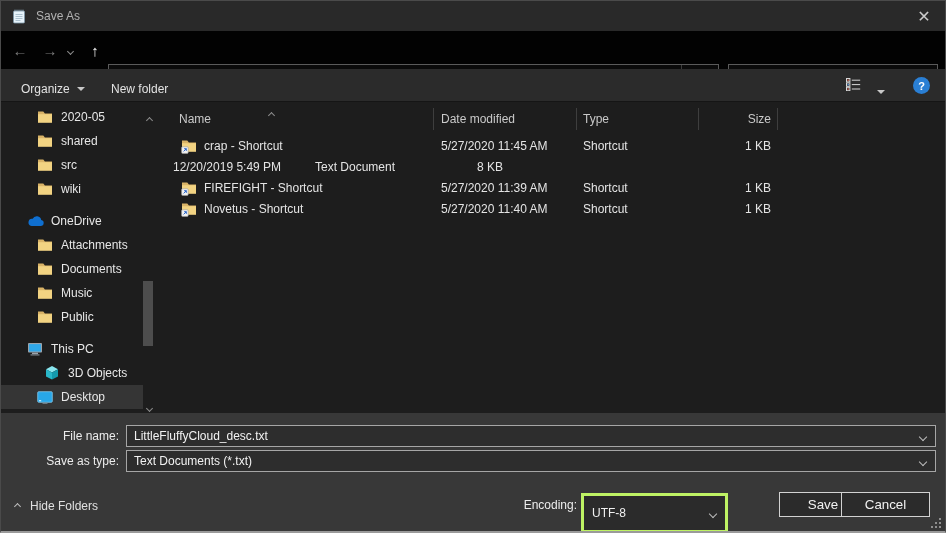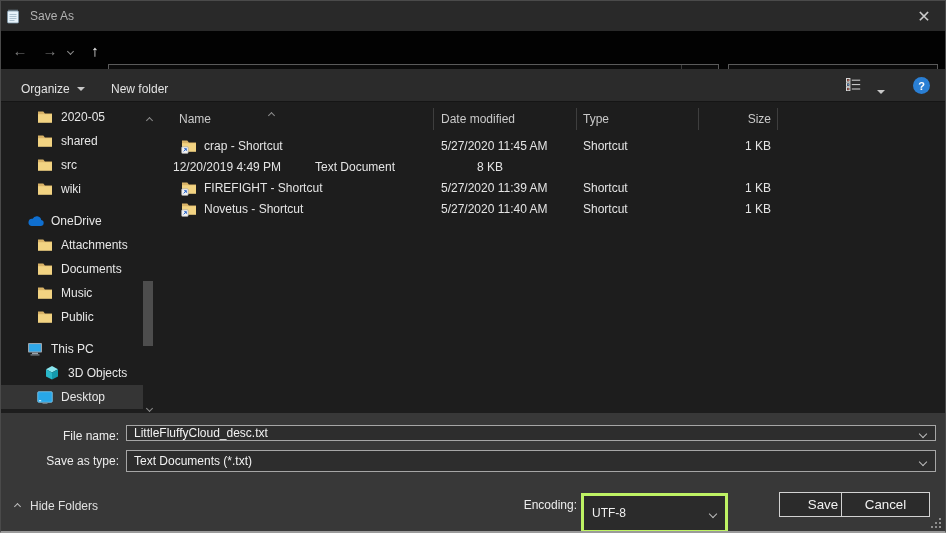--- a/index.html
+++ b/index.html
@@ -4,21 +4,21 @@
 <style>
   html,body{margin:0;padding:0;background:#6b6b6b;}
   *{box-sizing:border-box;}
   .window{position:relative;width:946px;height:533px;background:#1d1d1d;
     font-family:"Liberation Sans",sans-serif;font-size:12px;color:#e6e6e6;
     border:1px solid #4a4a4a;border-bottom:2px solid #9a9a9a;overflow:hidden;}
   svg{display:block;}
 
   
   .titlebar{position:absolute;top:0;left:0;right:0;height:30px;background:#292929;
-    display:flex;align-items:center;padding-left:4px;gap:9px;}
+    display:flex;align-items:center;padding-left:10px;gap:9px;}
   .titlebar .title{color:#b2b2b2;}
   .close-btn{position:absolute;right:0;top:0;width:42px;height:30px;display:flex;
     align-items:center;justify-content:center;color:#c9c9c9;font-size:16px;cursor:pointer;}
 
   
   .navbar{position:absolute;top:30px;left:0;right:0;height:38px;background:#020202;}
   .nav-btn{position:absolute;top:7px;width:24px;height:24px;display:flex;align-items:center;
     justify-content:center;font-size:15px;}
   .nav-back{left:7px;color:#7d7d7d;}
   .nav-fwd{left:37px;color:#7d7d7d;}
@@ -83,21 +83,21 @@
   .cell-type{width:122px;padding-left:6px;}
   .cell-size{width:79px;text-align:right;padding-right:7px;}
 
   
   .footer{position:absolute;left:0;right:0;bottom:0;height:118px;background:#383838;}
   .f-label{position:absolute;left:0;width:118px;text-align:right;color:#ececec;}
   .lbl-filename{top:16px;}
   .lbl-savetype{top:41px;}
   .combo{border:1px solid #a6a6a6;background:#2d2d2d;display:flex;align-items:center;}
   .combo .chev-wrap{margin-left:auto;padding-right:9px;}
-  .combo-filename{position:absolute;left:125px;top:12px;right:9px;height:16px;}
+  .combo-filename{position:absolute;left:125px;top:12px;right:9px;height:22px;}
   .combo-filename input{flex:1;background:transparent;border:none;outline:none;color:#f2f2f2;
     font-family:"Liberation Sans",sans-serif;font-size:12px;padding-left:7px;min-width:0;}
   .combo-savetype{position:absolute;left:125px;top:37px;right:9px;height:22px;}
   .combo-savetype .val{padding-left:7px;color:#f2f2f2;}
   .hide-folders{position:absolute;left:14px;top:86px;display:flex;align-items:center;gap:10px;
     color:#e0e0e0;cursor:pointer;}
   .enc-label{position:absolute;left:0;top:85px;width:576px;text-align:right;color:#ececec;}
   .combo-encoding{position:absolute;left:580px;top:80px;width:147px;height:40px;
     border:3px solid #bef264;background:#2b2b2b;}
   .combo-encoding .val{padding-left:8px;color:#f0f0f0;}
@@ -346,21 +346,21 @@
                   <path d="M2.6 13.4 L5.3 10.7 M5.3 10.7 h-2.2 M5.3 10.7 v2.2" stroke="#2b66c9" stroke-width="1" fill="none"></path>
                 </svg>
               </span>
               <span class="nm">crap - Shortcut</span>
             </span>
             <span class="cell-date">5/27/2020 11:45 AM</span>
             <span class="cell-type">Shortcut</span>
             <span class="cell-size">1 KB</span>
           </div>
           <div class="row">
-            <span class="cell-date">12/20/2019 4:49 PM</span>
+            <span class="cell-date">12/20/2019 5:49 PM</span>
             <span class="cell-type">Text Document</span>
             <span class="cell-size">8 KB</span>
           </div>
           <div class="row">
             <span class="cell-name">
               <span class="icon">
                 <svg width="16" height="16" viewBox="0 0 16 16">
                   <path fill="#d9b367" d="M1 2.6h5.3l1.6 2H15v2H1z"></path>
                   <path fill="#f2d382" d="M1 5.2h14v8.6H1z"></path>
                   <rect x="0.6" y="8.8" width="6.6" height="6.6" rx="1" fill="#f2f2f2" stroke="#9a9a9a" stroke-width="0.6"></rect>

